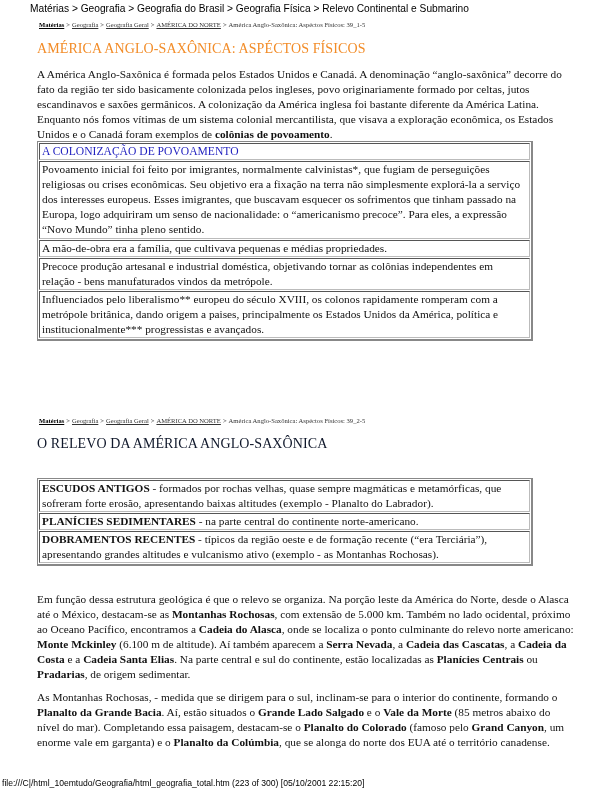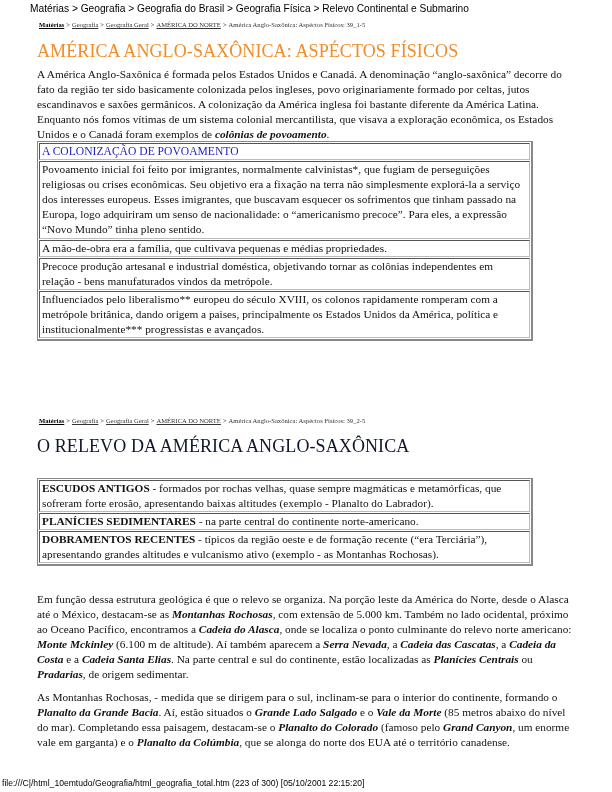--- a/index.html
+++ b/index.html
@@ -14,29 +14,29 @@
   }
   .crumbs {
     position: absolute; left: 39px;
     font-family: "Liberation Serif", serif; font-size: 6.6px; color: #333;
   }
   .crumbs a { color: #333; text-decoration: underline; }
   .crumbs a.first { font-weight: bold; color: #000; }
   .crumbs .sep { margin: 0 2px; }
   .section-title {
     position: absolute; left: 37px;
-    font-family: "Liberation Serif", serif; font-size: 18px; letter-spacing: 0.1px;
+    font-family: "Liberation Serif", serif; font-size: 14px; letter-spacing: 0.1px;
   }
   .title-orange { color: #f28c28; }
   .title-blue { color: #0f172a; }
   .para {
     position: absolute; left: 37px; width: 538px;
     font-family: "Liberation Serif", serif; font-size: 11.3px; line-height: 15.1px; color: #111;
   }
-  .para b { font-weight: bold; font-style: italic; }
+  .para b { font-weight: bold; }
   table.box {
     position: absolute; left: 37px; width: 496px;
     border-collapse: separate; border-spacing: 1px;
     border: 1px solid #888; border-right: 2px solid #888; border-bottom: 2px solid #888;
     font-family: "Liberation Serif", serif; font-size: 11.3px; line-height: 15.1px; color: #111;
     background: #fff;
   }
   table.box td {
     border: 1px solid #555; border-right-color: #bbb; border-bottom-color: #bbb;
     padding: 0 2px; vertical-align: top;

